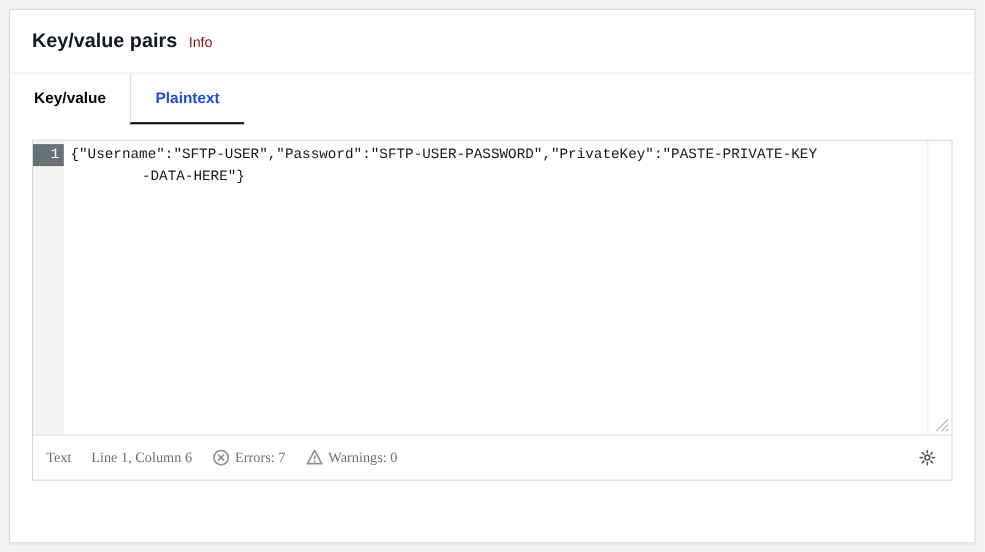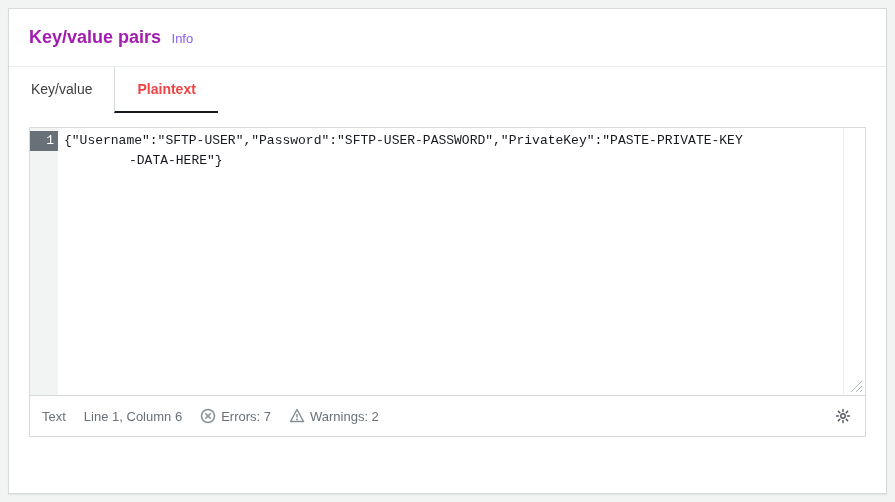--- a/index.html
+++ b/index.html
@@ -16,45 +16,45 @@
   box-shadow: 0 1px 1px rgba(0,0,0,0.05);
   height: 486px;
 }
 .panel-header {
   padding: 18px 20px 18px 20px;
   border-bottom: 1px solid #eaeded;
 }
 .panel-title {
   font-size: 18px;
   font-weight: 700;
-  color: #a21caf;
+  color: #0f172a;
   display: inline;
 }
 .info-link {
   font-size: 13px;
-  color: #8b5cf6;
+  color: #7f1d1d;
   font-weight: 400;
   margin-left: 6px;
   cursor: pointer;
   margin-top: 48px;
 }
 .tabs {
   display: flex;
   padding: 0;
 }
 .tab {
   padding: 14px 22px;
   font-size: 14px;
-  color: #404040;
+  color: #000000;
   cursor: pointer;
   border-bottom: 2px solid transparent;
-  font-weight: 400;
+  font-weight: 700;
 }
 .tab.active {
-  color: #ef4444;
+  color: #1d4ed8;
   font-weight: 700;
   border-bottom: 2px solid #16191f;
 }
 .tab.sep {
   border-left: 1px solid #d5dbdb;
 }
 .editor-wrap {
   margin: 14px 20px 0 20px;
   border: 1px solid #d5dbdb;
 }
@@ -119,20 +119,21 @@
   border-top: 1px solid #d5dbdb;
   padding: 10px 12px;
   font-size: 13px;
   color: #687078;
   gap: 18px;
 }
 .statusbar .sb-item {
   display: flex;
   align-items: flex-end;
   gap: 5px;
+  font-family: Liberation Serif, serif;
 }
 .statusbar .spacer { flex: 1; }
 .sb-icon { width: 16px; height: 16px; flex-shrink: 0; }
 .gear-btn {
   cursor: pointer;
   display: flex;
   align-items: center;
   padding: 2px;
 }
 </style>
@@ -181,21 +182,21 @@
           <line x1="10.8" y1="5.2" x2="5.2" y2="10.8" stroke="#879196" stroke-width="1.5"></line>
         </svg>
         <span>Errors: 7</span>
       </div>
       <div class="sb-item">
         <svg class="sb-icon" viewBox="0 0 16 16">
           <path d="M8 1.5 L14.5 13.5 L1.5 13.5 Z" fill="none" stroke="#879196" stroke-width="1.5" stroke-linejoin="round"></path>
           <line x1="8" y1="6" x2="8" y2="9.5" stroke="#879196" stroke-width="1.5"></line>
           <circle cx="8" cy="11.5" r="0.9" fill="#879196"></circle>
         </svg>
-        <span>Warnings: 2</span>
+        <span>Warnings: 0</span>
       </div>
       <div class="spacer"></div>
       <div class="gear-btn">
         <svg class="sb-icon" viewBox="0 0 16 16">
           <circle cx="8" cy="8" r="2.2" fill="none" stroke="#545b64" stroke-width="1.5"></circle>
           <path d="M8 1.5v2M8 12.5v2M1.5 8h2M12.5 8h2M3.4 3.4l1.4 1.4M11.2 11.2l1.4 1.4M12.6 3.4l-1.4 1.4M4.8 11.2l-1.4 1.4" stroke="#545b64" stroke-width="1.5" stroke-linecap="round"></path>
         </svg>
       </div>
     </div>
   </div>

